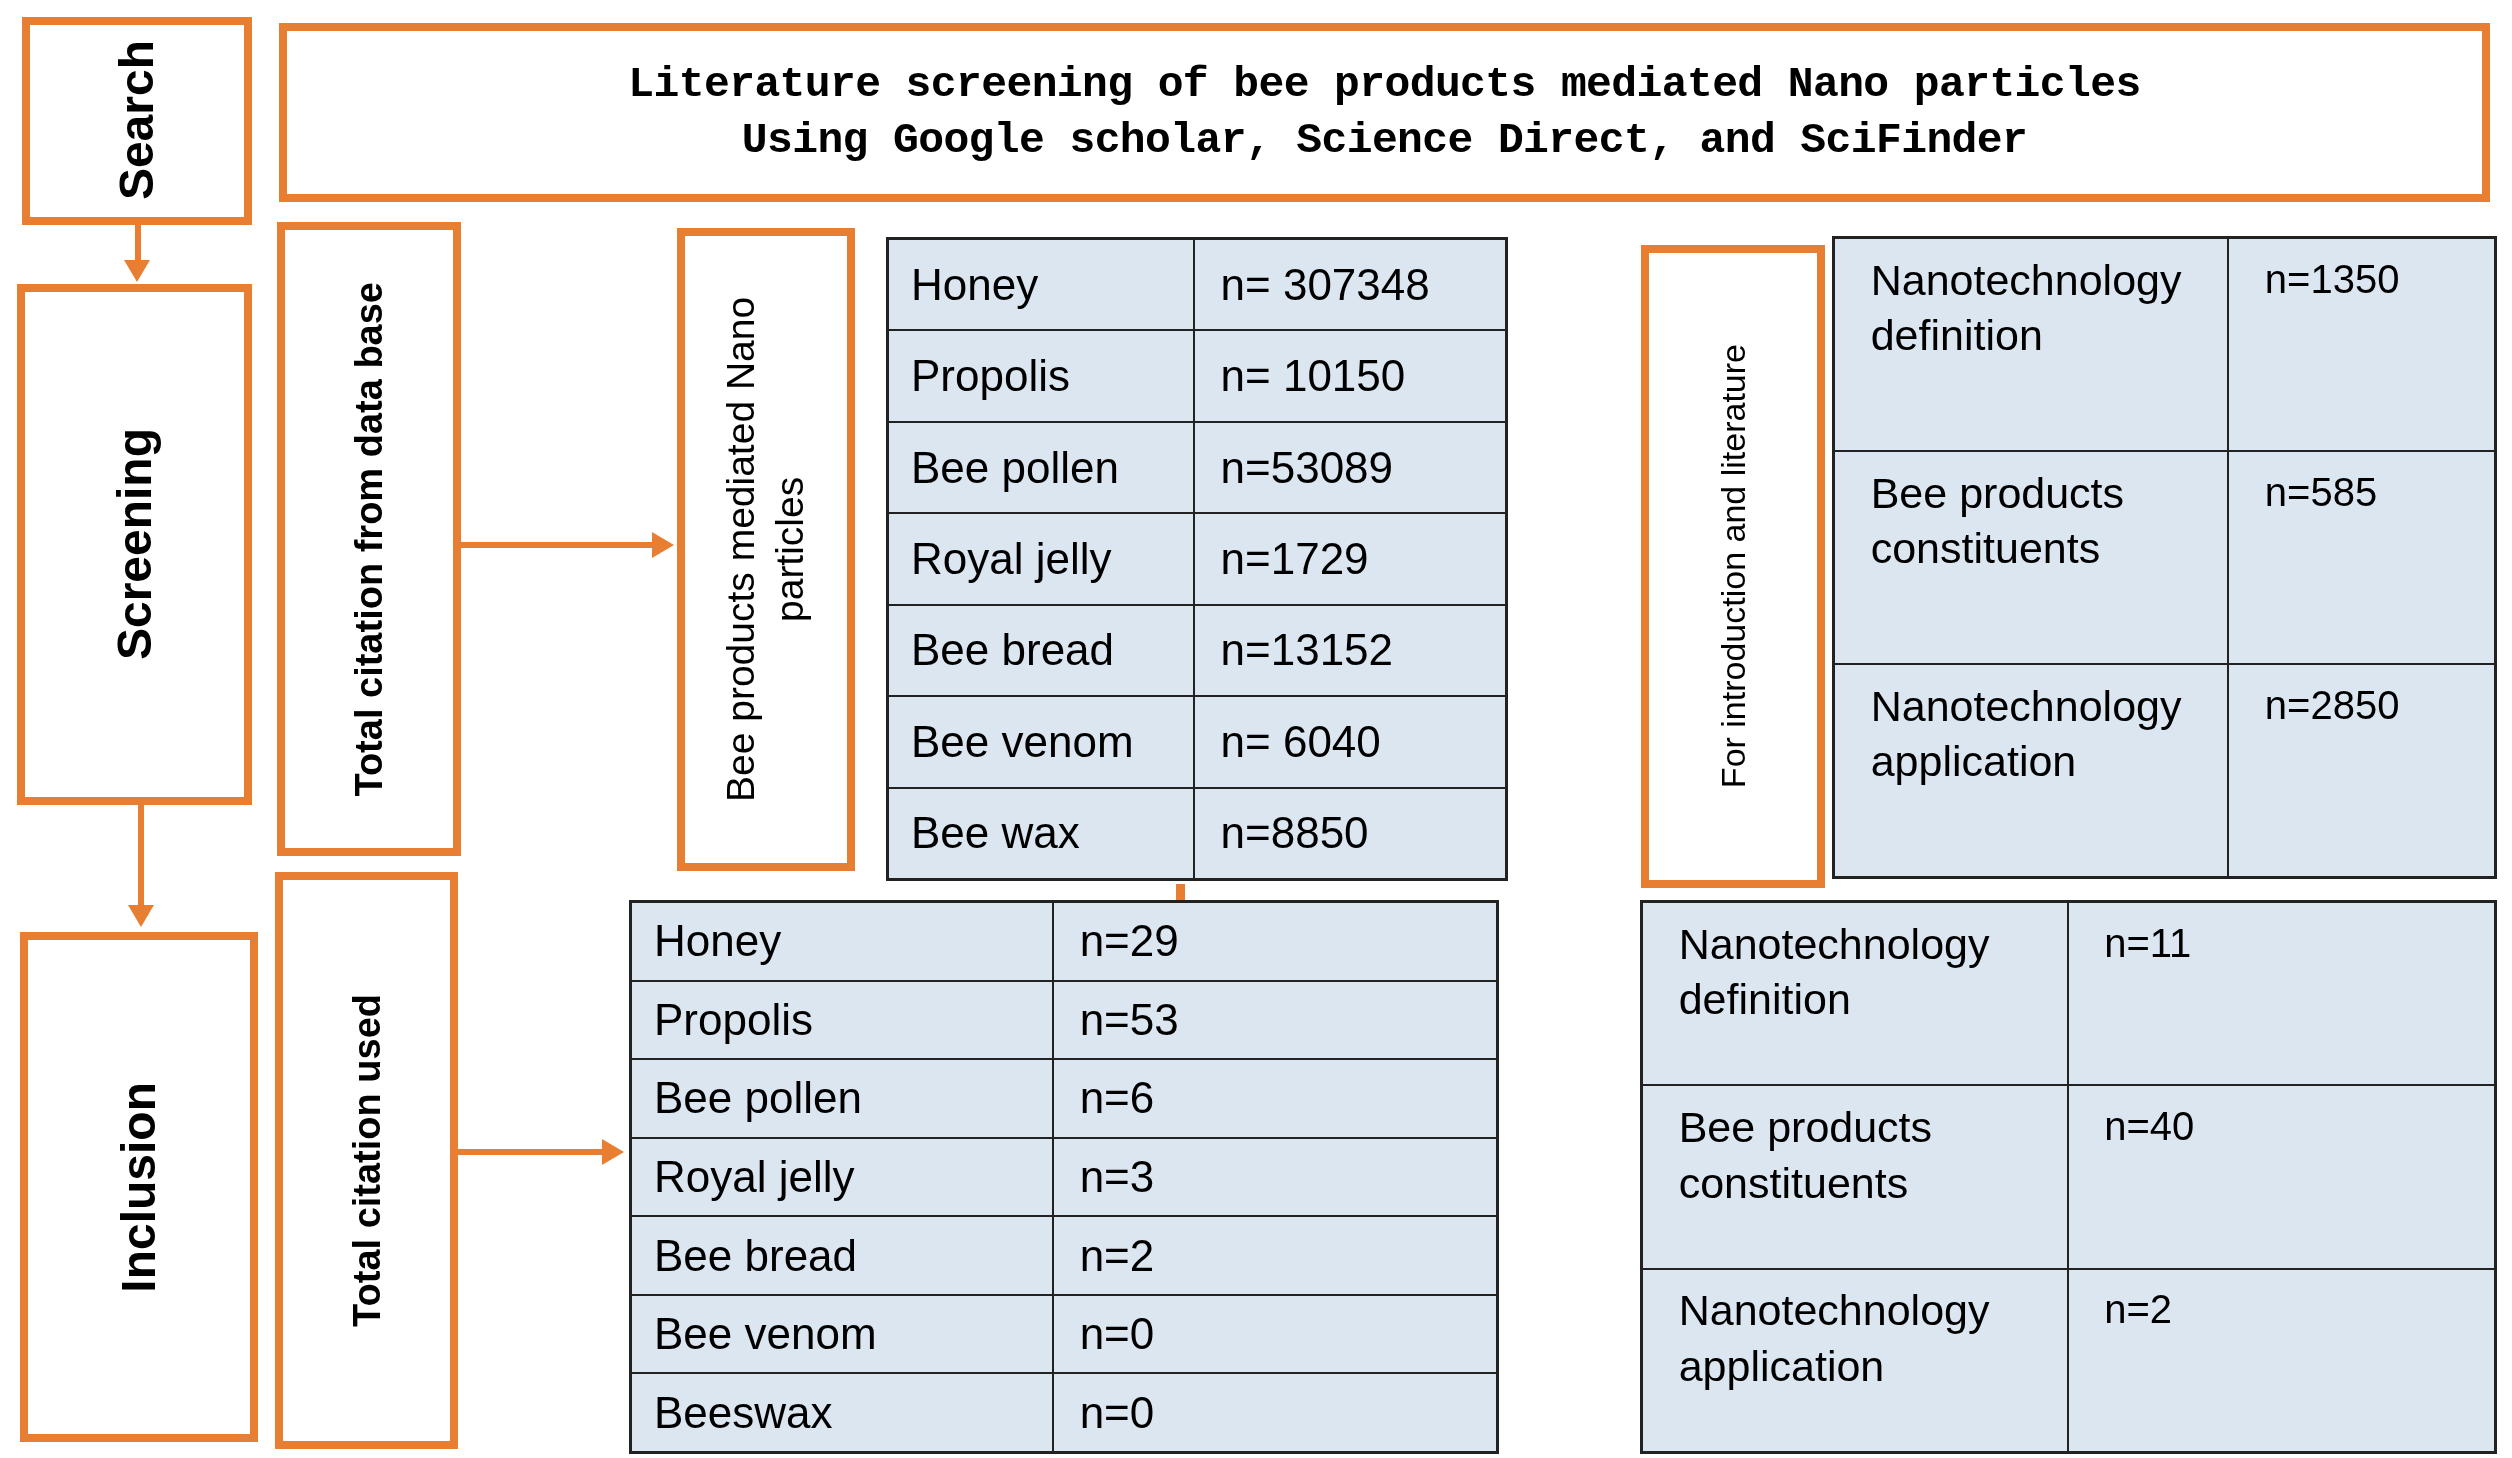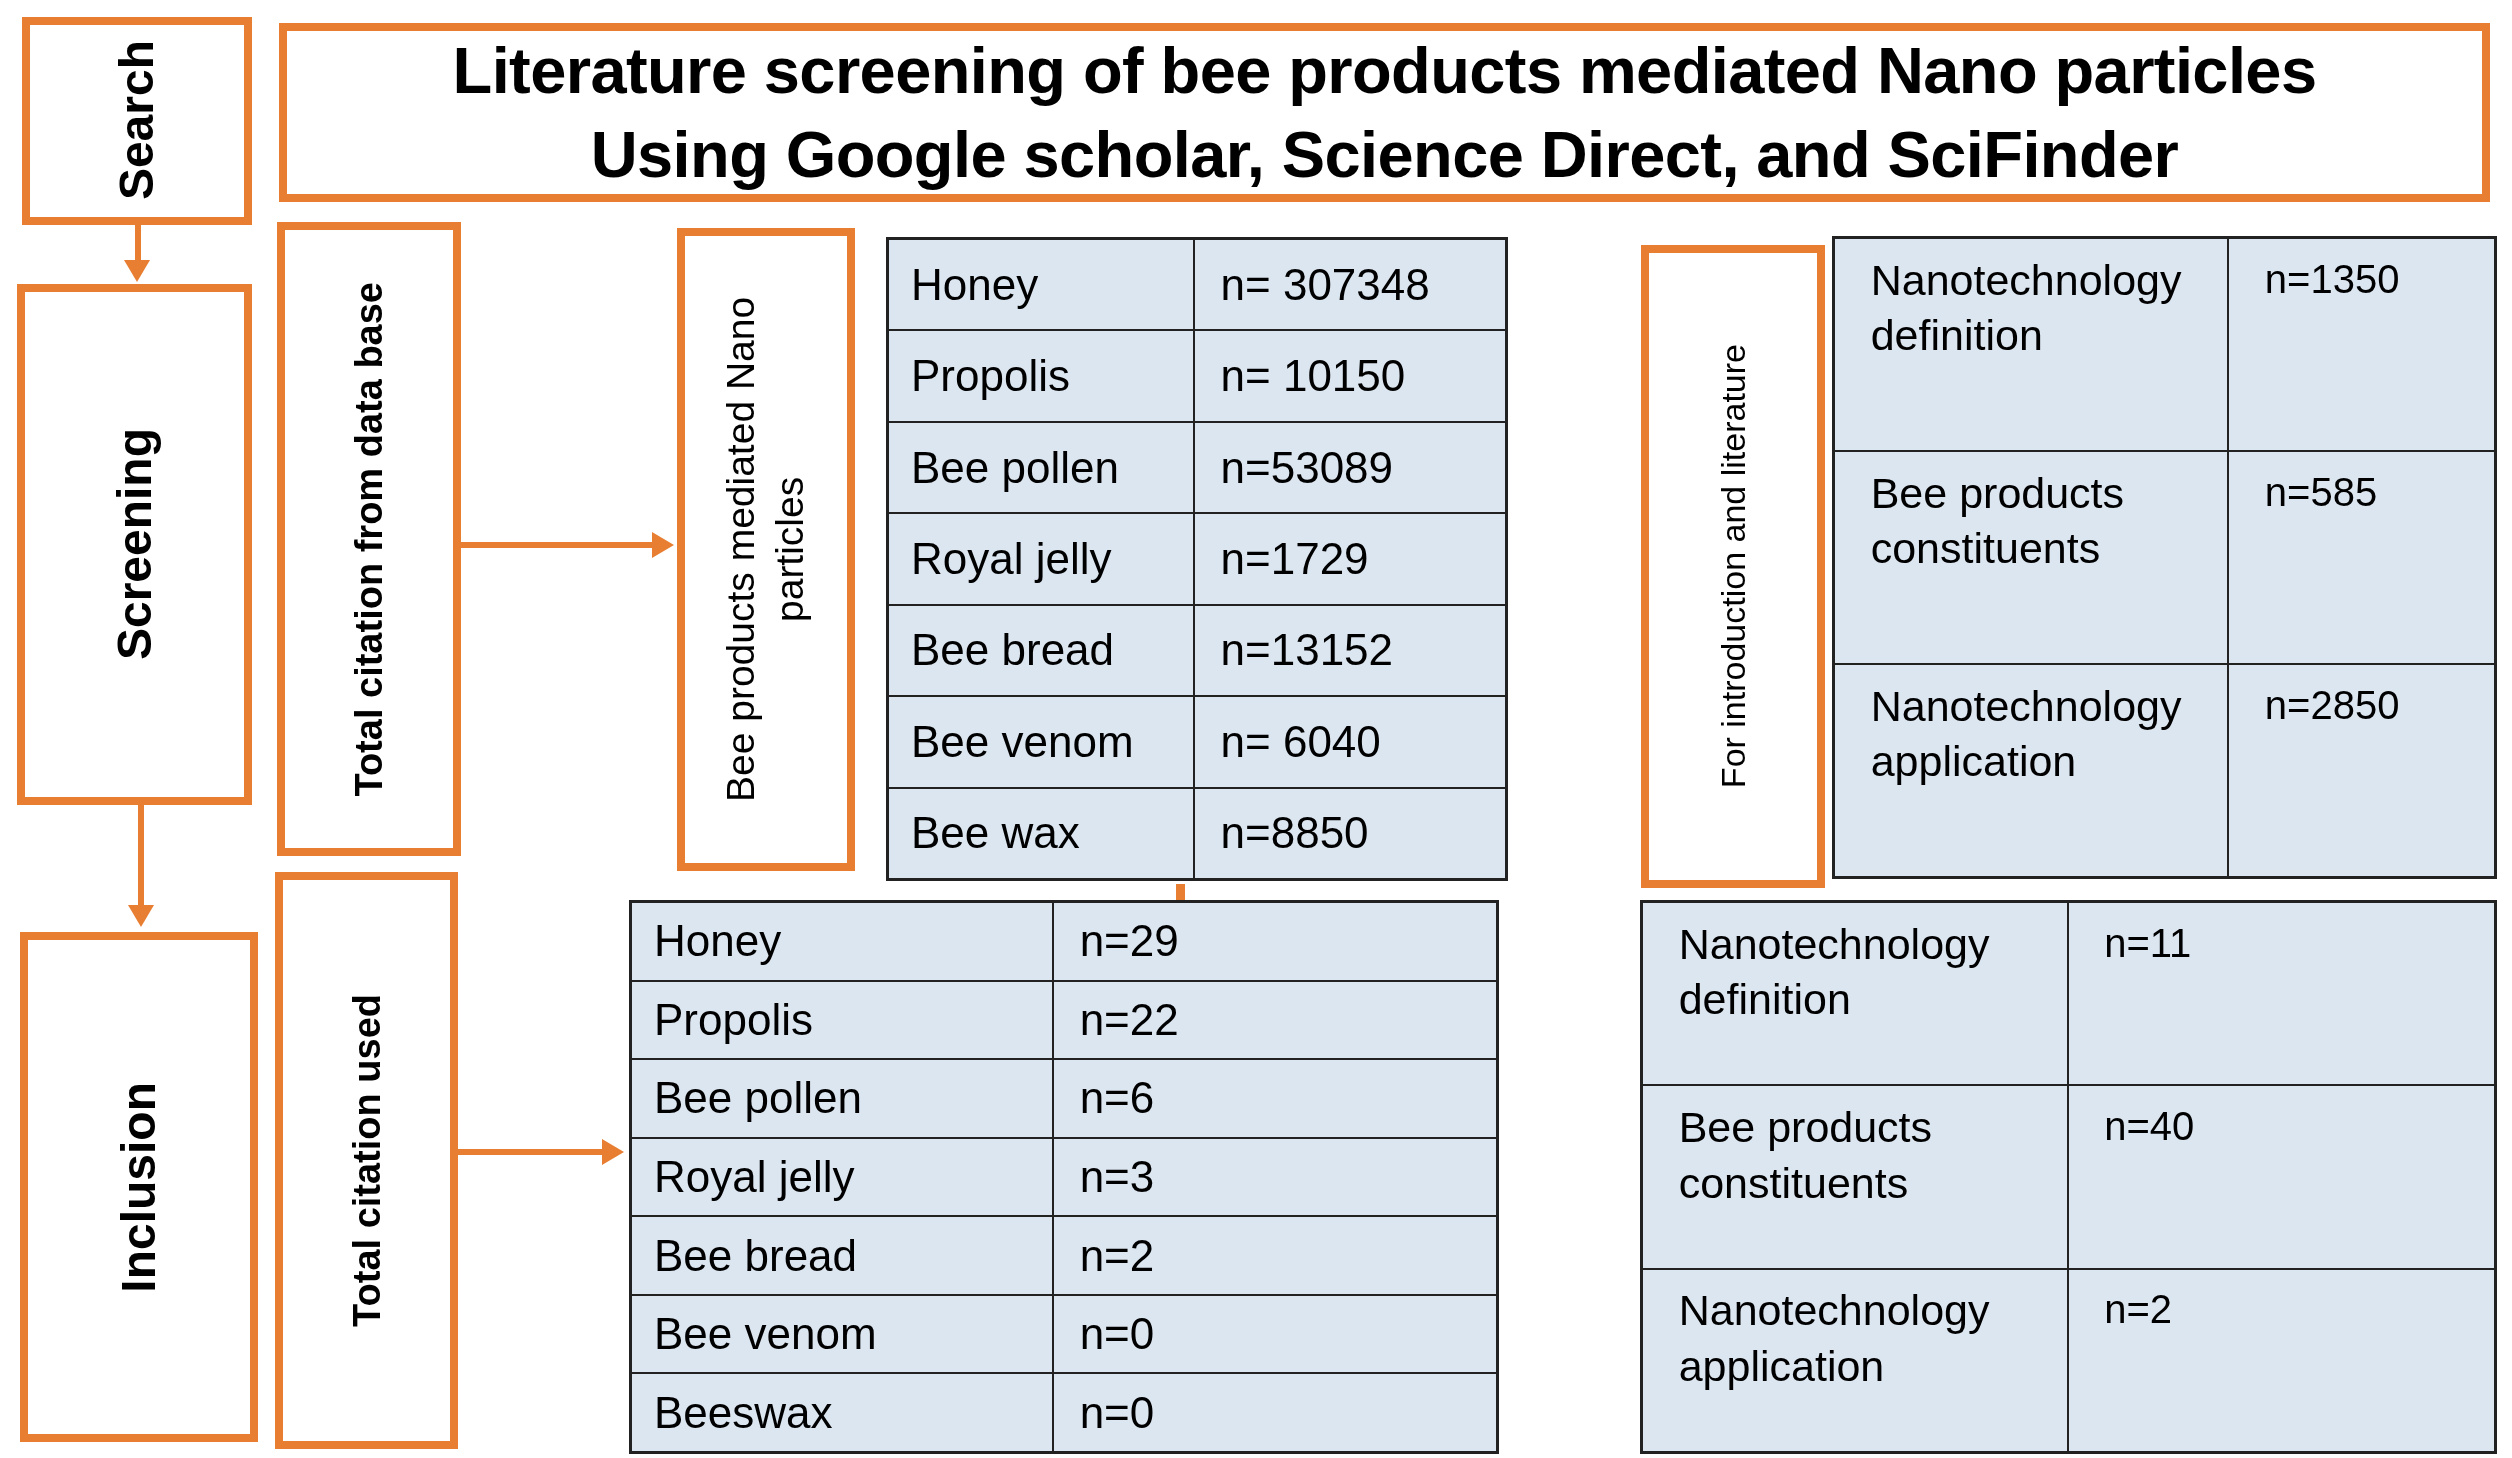--- a/index.html
+++ b/index.html
@@ -46,22 +46,22 @@
   .intro-label{font-size:34px;font-weight:normal;}
 
   
   .title-box{
     position:absolute;left:279px;top:23px;width:2211px;height:179px;
     border:8px solid var(--accent);
     box-sizing:border-box;background:#fff;
     display:flex;flex-direction:column;align-items:center;justify-content:center;
   }
   .title-line{
-    font-size:65px;font-weight:bold;line-height:1.28;
-    letter-spacing:-0.6px;white-space:nowrap;
+    font-size:43px;font-weight:bold;line-height:1.28;
+    letter-spacing:-0.6px;white-space:nowrap;font-family:Liberation Mono, monospace;
   }
 
   
   .tbl{
     position:absolute;
     display:flex;flex-direction:column;
     background:var(--tablefill);
     border:3.1px solid var(--tline);
     box-sizing:border-box;
   }
@@ -191,21 +191,21 @@
   <div class="aline" style="left:457px;top:1149px;width:146px;height:6.1px;"></div>
   <div class="ahead-right" style="left:602px;top:1139px;"></div>
 
   <div class="tbl t7 t-used" style="left:629px;top:900px;width:870px;height:554px;">
     <div class="trow">
       <div class="tcell lbl">Honey</div>
       <div class="tcell val">n=29</div>
     </div>
     <div class="trow">
       <div class="tcell lbl">Propolis</div>
-      <div class="tcell val">n=22</div>
+      <div class="tcell val">n=53</div>
     </div>
     <div class="trow">
       <div class="tcell lbl">Bee pollen</div>
       <div class="tcell val">n=6</div>
     </div>
     <div class="trow">
       <div class="tcell lbl">Royal jelly</div>
       <div class="tcell val">n=3</div>
     </div>
     <div class="trow">

